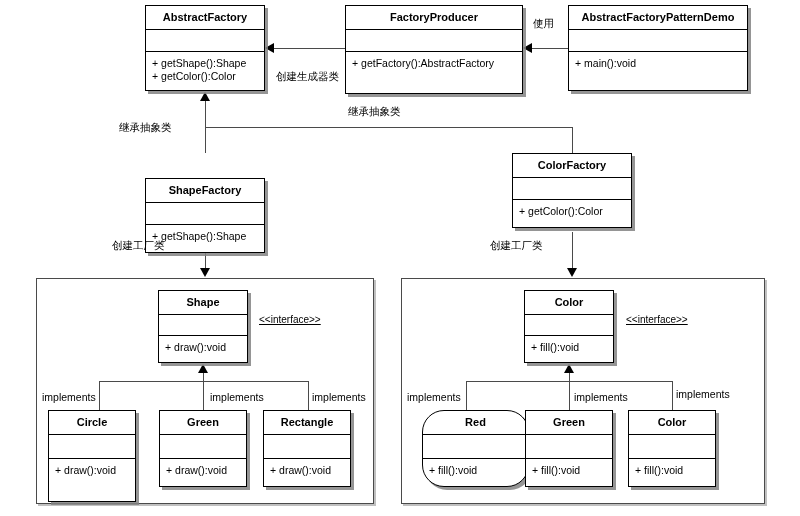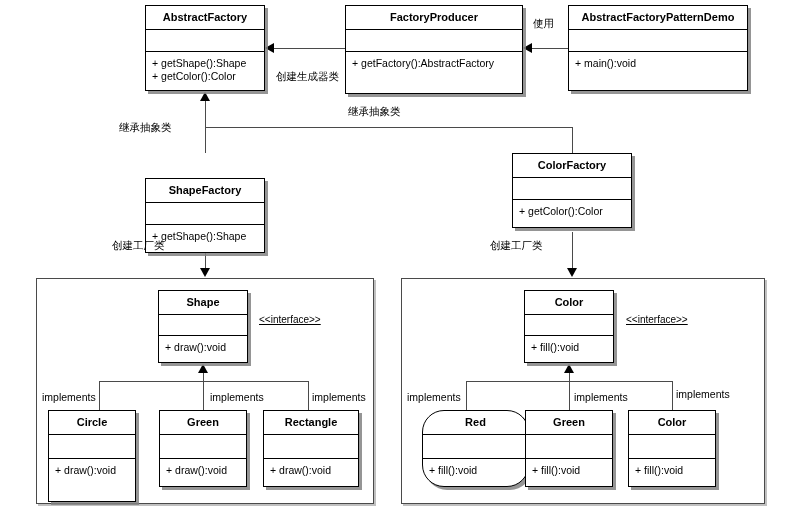--- a/index.html
+++ b/index.html
@@ -224,21 +224,21 @@
   </div>
 
   <div class="uml-box" style="left:159px; top:410px; width:88px; height:77px;">
     <div class="uml-title">Green</div>
     <div class="uml-attrs" style="height:24px;"></div>
     <div class="uml-ops">
       <div>+ draw():void</div>
     </div>
   </div>
 
-  <div class="uml-box" style="left:263px; top:410px; width:96px; height:77px;">
+  <div class="uml-box" style="left:263px; top:410px; width:88px; height:77px;">
     <div class="uml-title">Rectangle</div>
     <div class="uml-attrs" style="height:24px;"></div>
     <div class="uml-ops">
       <div>+ draw():void</div>
     </div>
   </div>
 
   <div class="group-box" style="left:401px; top:278px; width:364px; height:226px;"></div>
 
   <div class="uml-box" style="left:524px; top:290px; width:90px; height:73px;">

